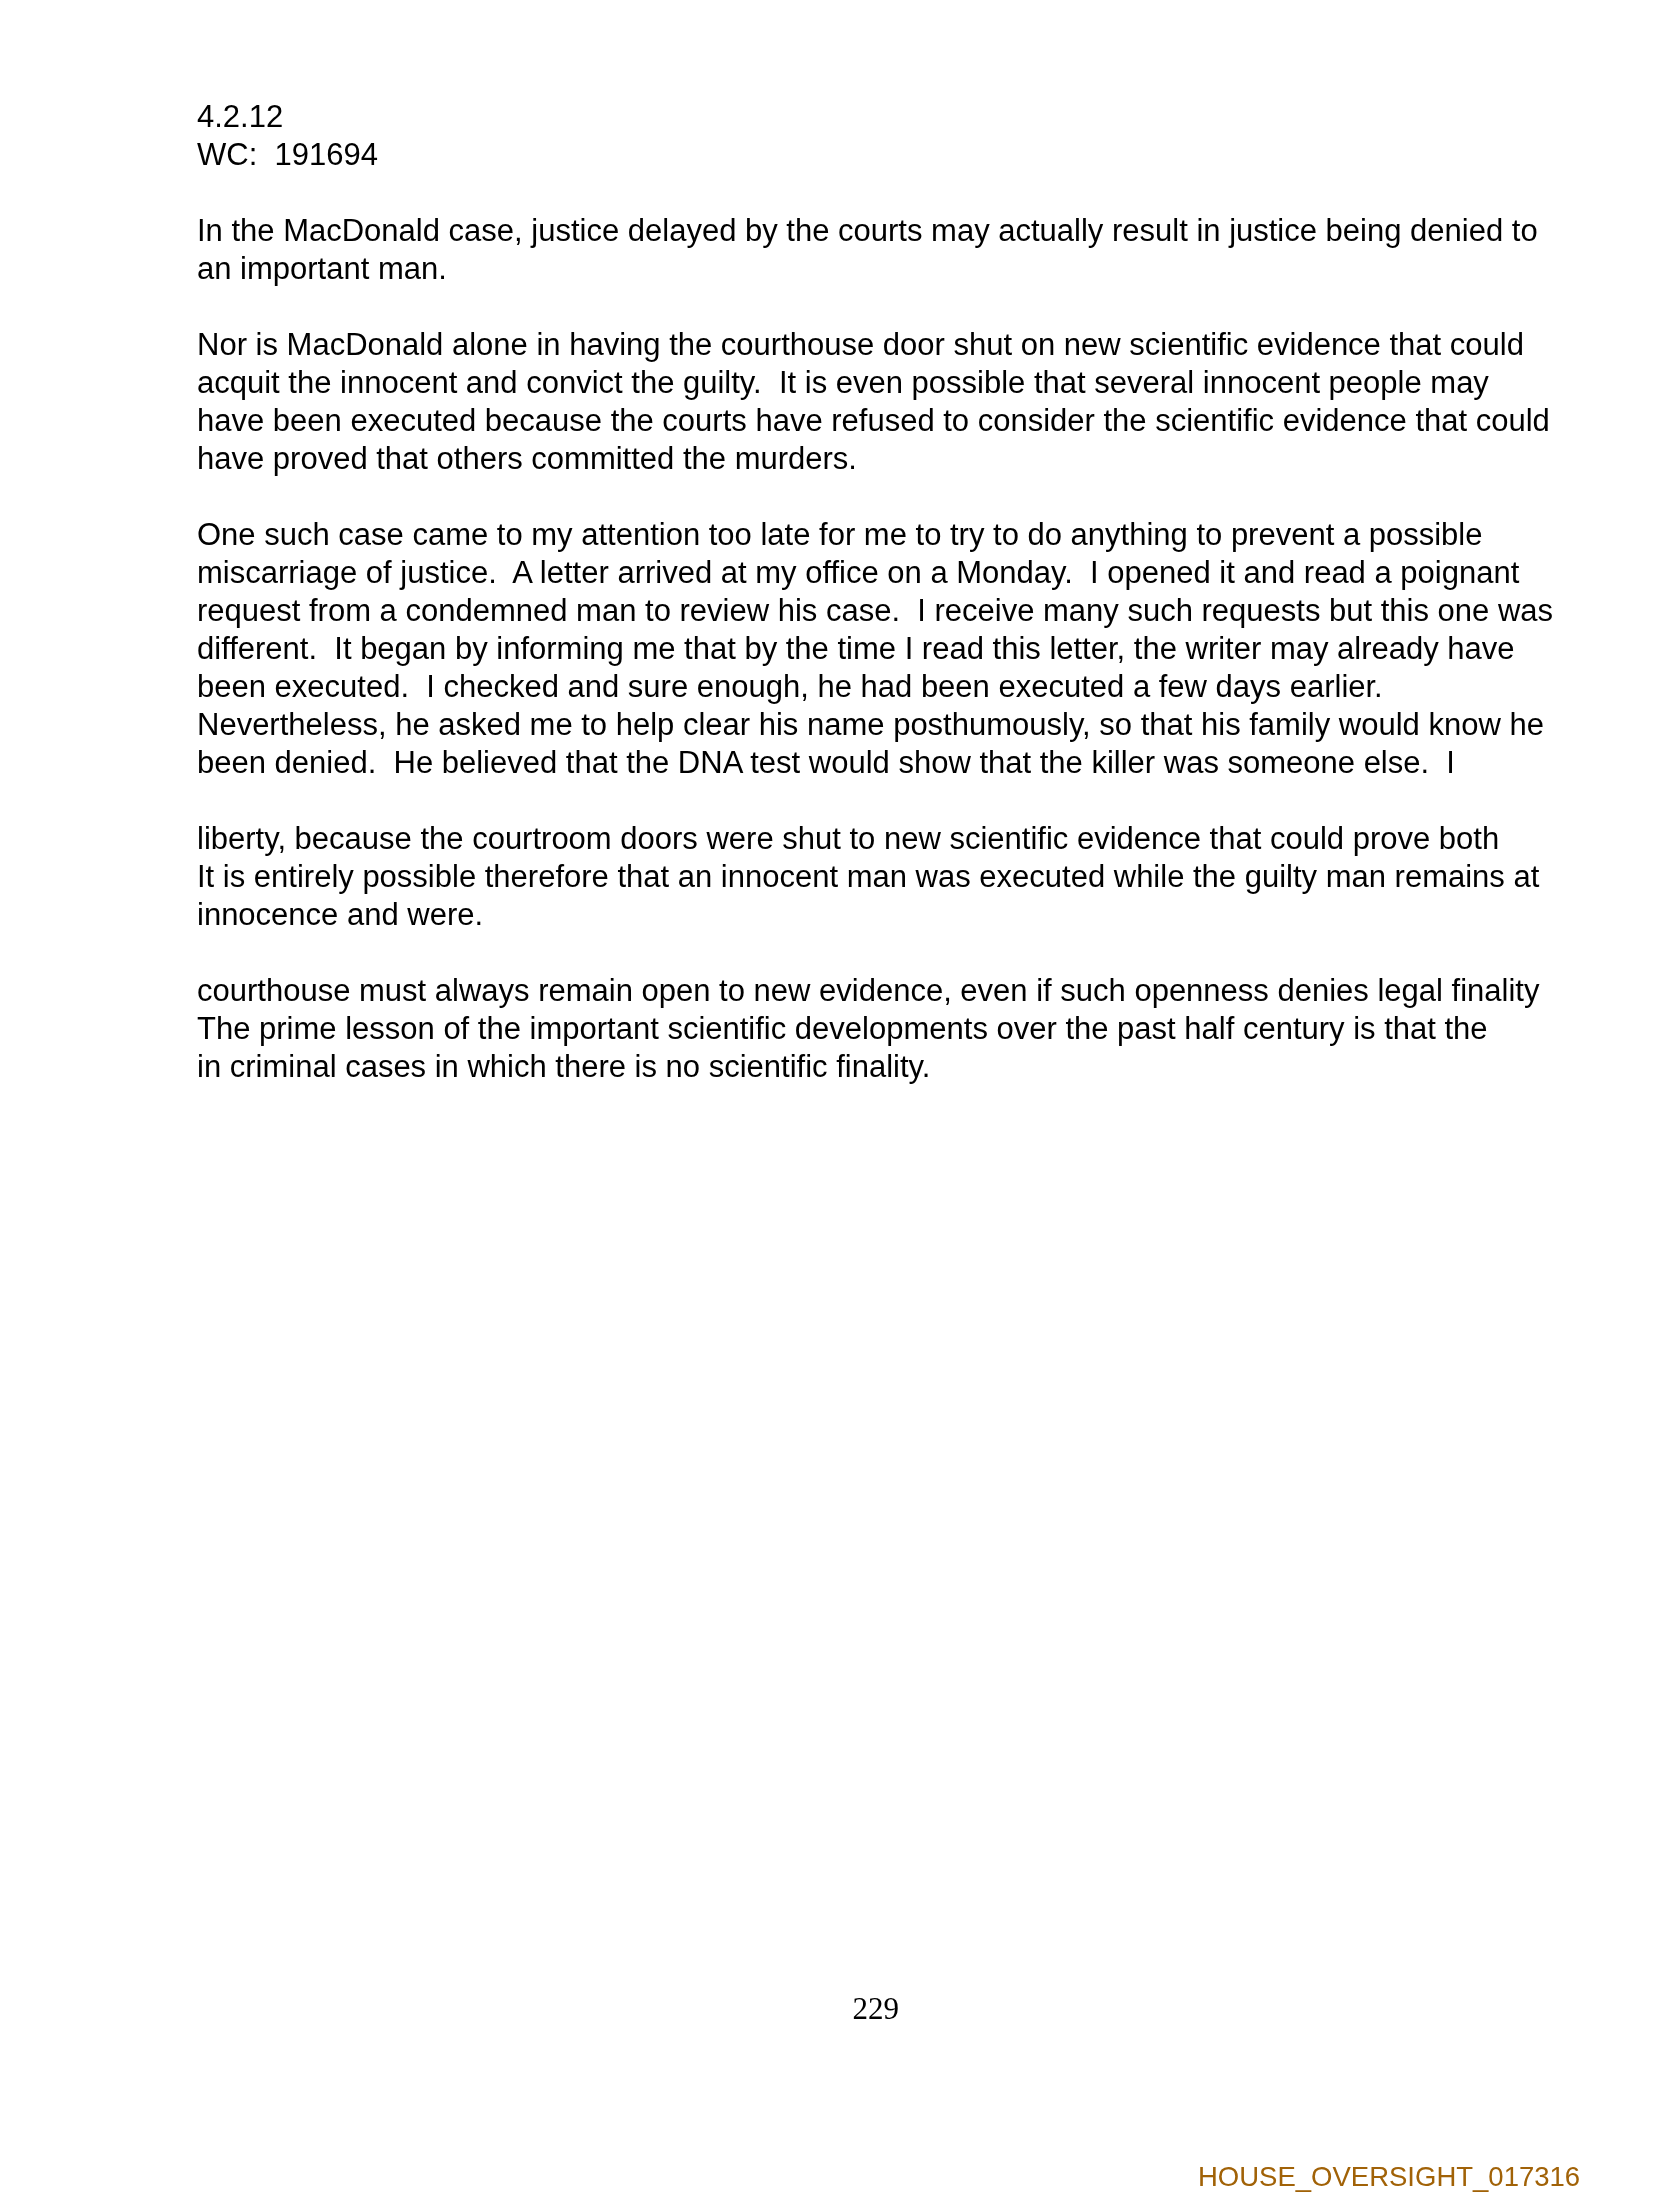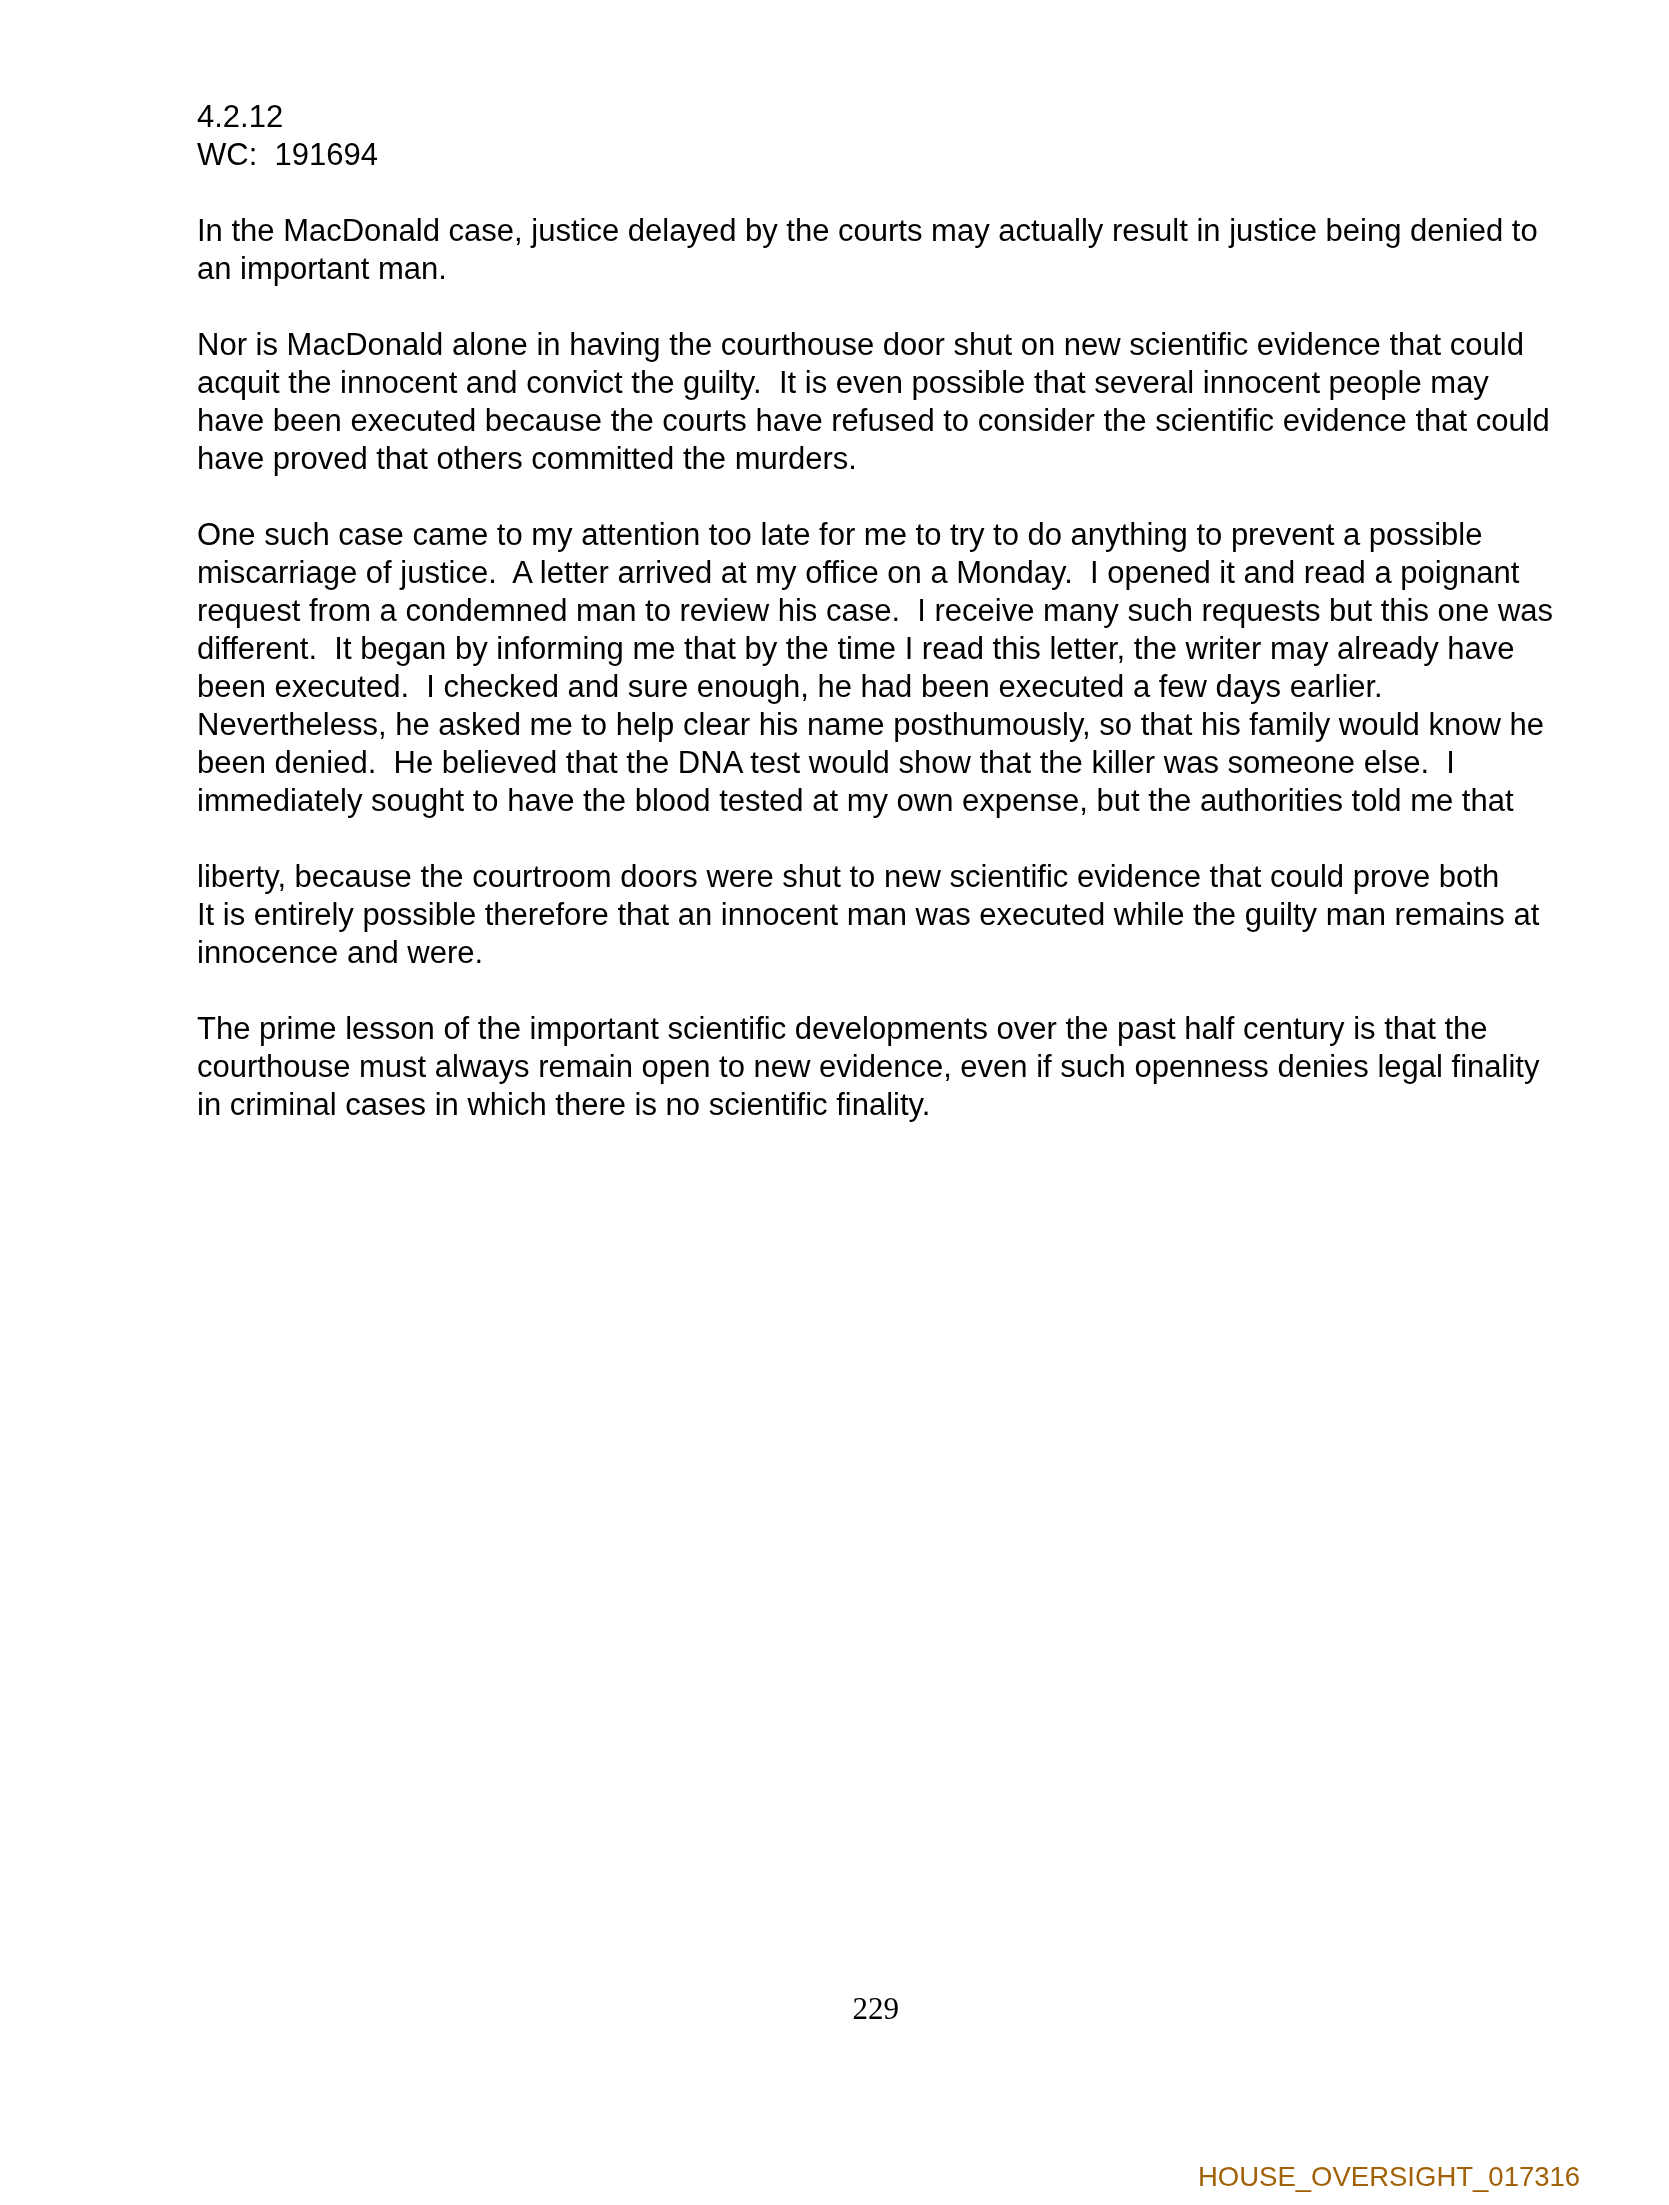--- a/index.html
+++ b/index.html
@@ -88,32 +88,31 @@
     </div>
 
     <div class="para">
       <span class="line">One such case came to my attention too late for me to try to do anything to prevent a possible</span>
       <span class="line">miscarriage of justice.  A letter arrived at my office on a Monday.  I opened it and read a poignant</span>
       <span class="line">request from a condemned man to review his case.  I receive many such requests but this one was</span>
       <span class="line">different.  It began by informing me that by the time I read this letter, the writer may already have</span>
       <span class="line">been executed.  I checked and sure enough, he had been executed a few days earlier.</span>
       <span class="line">Nevertheless, he asked me to help clear his name posthumously, so that his family would know he</span>
       <span class="line">been denied.  He believed that the DNA test would show that the killer was someone else.  I</span>
-      <span class="line">immediately sought to have the blood tested at my own expense, but the authorities told me that</span>
     </div>
 
     <div class="para">
       <span class="line">liberty, because the courtroom doors were shut to new scientific evidence that could prove both</span>
       <span class="line">It is entirely possible therefore that an innocent man was executed while the guilty man remains at</span>
       <span class="line">innocence and were.</span>
     </div>
 
     <div class="para">
+      <span class="line">courthouse must always remain open to new evidence, even if such openness denies legal finality</span>
       <span class="line">The prime lesson of the important scientific developments over the past half century is that the</span>
-      <span class="line">courthouse must always remain open to new evidence, even if such openness denies legal finality</span>
       <span class="line">in criminal cases in which there is no scientific finality.</span>
     </div>
 
   </div>
 
   <div class="page-number">229</div>
 
   <div class="bates">HOUSE_OVERSIGHT_017316</div>
 
 </div>

